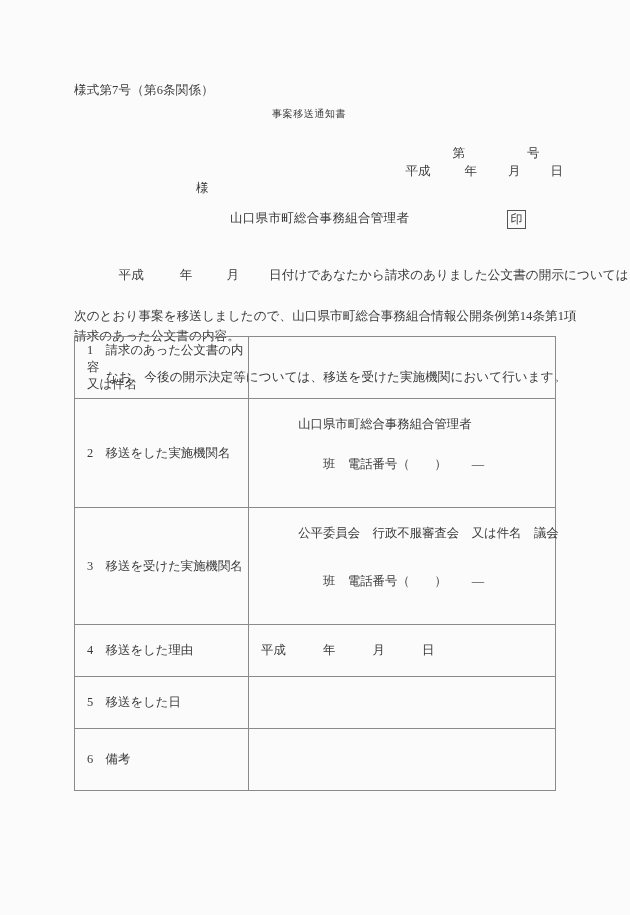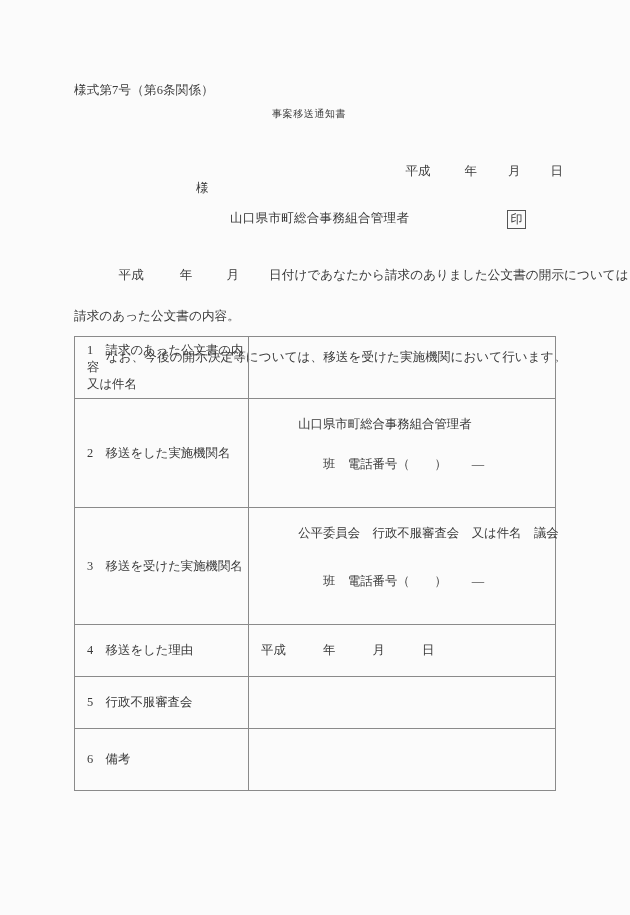--- a/index.html
+++ b/index.html
@@ -152,35 +152,39 @@
 </style>
 </head>
 <body>
 
 <div class="page">
 
   <div class="abs form-no">様式第7号（第6条関係）</div>
 
   <div class="abs doc-title">事案移送通知書</div>
 
+  <div class="abs number-line">
+    <span>第</span><span class="gap-a"></span><span>号</span>
+  </div>
 
   <div class="abs date-line">
     <span>平成</span><span class="gap-b"></span><span>年</span><span class="gap-c"></span><span>月</span><span class="gap-d"></span><span>日</span>
   </div>
 
   <div class="abs addressee">様</div>
 
   <div class="abs issuer">山口県市町総合事務組合管理者</div>
 
   <div class="seal-box">印</div>
 
   <div class="body-block">
     <div class="body-line">
       　　<span>平成</span><span class="p-gap-y"></span><span>年</span><span class="p-gap-m"></span><span>月</span><span class="p-gap-d"></span><span>日付けであなたから請求のありました公文書の開示については、</span>
     </div>
+    <div class="body-line">次のとおり事案を移送しましたので、山口県市町総合事務組合情報公開条例第14条第1項</div>
     <div class="body-line">請求のあった公文書の内容。</div>
     <div class="body-line">
       　<span>なお、今後の開示決定等については、移送を受けた実施機関において行います。</span>
     </div>
   </div>
 
   <table class="form-table">
     <colgroup>
       <col class="col-label">
       <col class="col-value">
@@ -224,21 +228,21 @@
         <td>
           <div class="label-inner"><span>4</span>　<span>移送をした理由</span></div>
         </td>
         <td>
           <div class="value-inner">平成　　　年　　　月　　　日</div>
         </td>
       </tr>
 
       <tr class="r5">
         <td>
-          <div class="label-inner"><span>5</span>　<span>行政不服審査会</span></div>
+          <div class="label-inner"><span>5</span>　<span>移送をした日</span></div>
         </td>
         <td>
           <div class="value-inner"></div>
         </td>
       </tr>
 
       <tr class="r6">
         <td>
           <div class="label-inner"><span>6</span>　<span>備考</span></div>
         </td>

